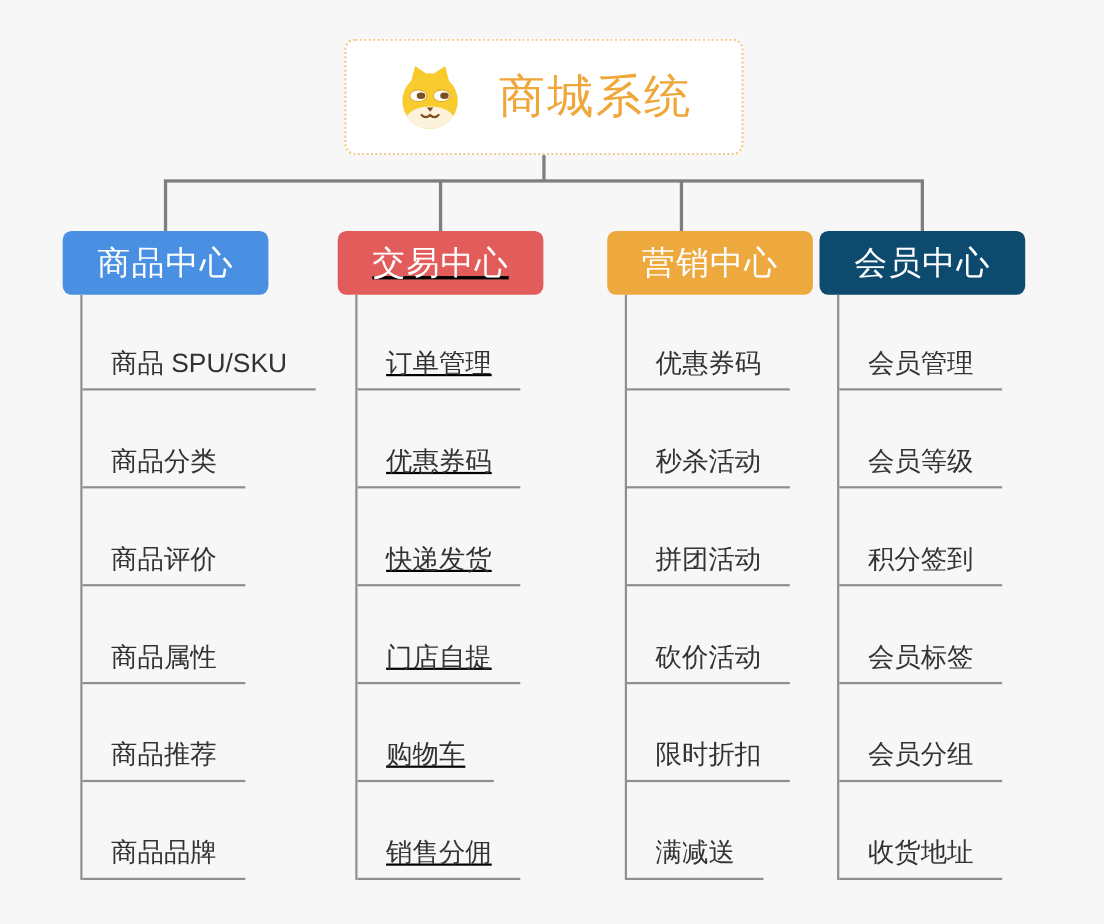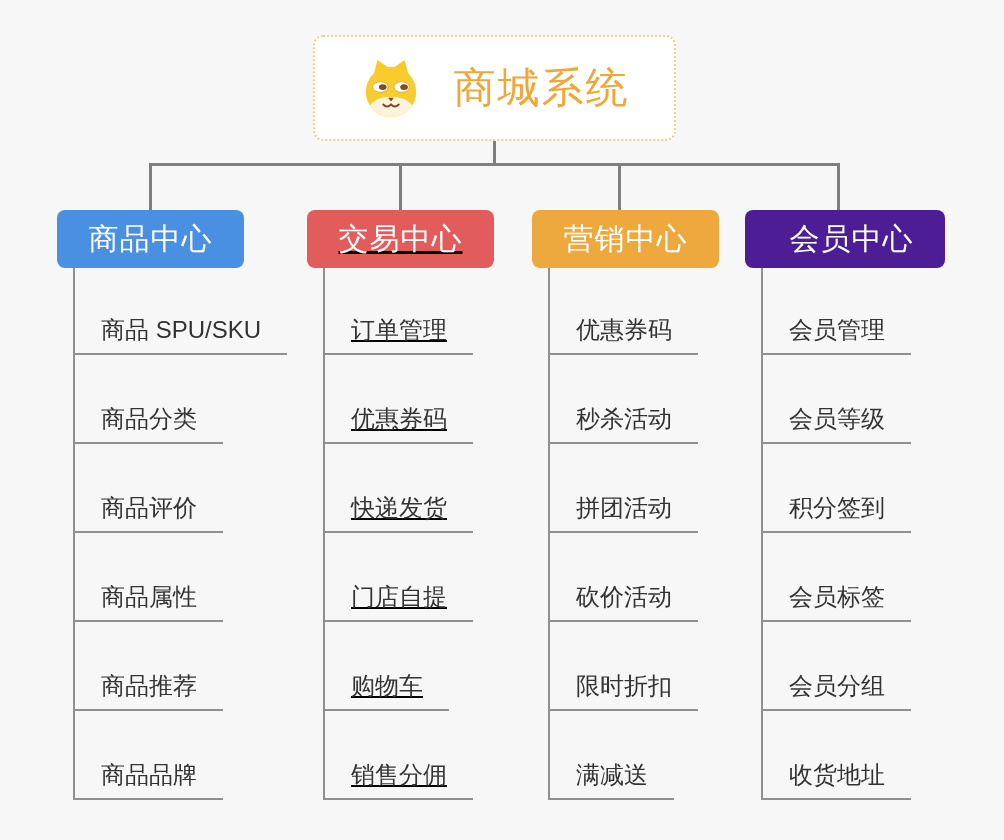--- a/index.html
+++ b/index.html
@@ -39,21 +39,21 @@
   .conn-stub{top:164px;width:3px;height:46px;}
   .conn-stub-0{left:149px;}
   .conn-stub-1{left:399px;}
   .conn-stub-2{left:618px;}
   .conn-stub-3{left:837px;}
 
   
   .branch{position:absolute;top:210px;}
   .branch-0{left:57px;}
   .branch-1{left:307px;text-decoration:underline;}
-  .branch-2{left:532px;}
+  .branch-2{left:552px;}
   .branch-3{left:745px;}
   .branch-header{
     width:187px;height:58px;
     border-radius:8px;
     display:flex;align-items:center;justify-content:center;
     font-size:30px;
     letter-spacing:1px;
     color:var(--header-text,#FFFFFF);
   }
   .leaves{
@@ -196,21 +196,21 @@
       <span class="leaf-label">限时折扣</span>
     </div>
 
     <div class="leaf">
       <span class="leaf-label">满减送</span>
     </div>
   </div>
     </div>
 
     <div class="branch branch-3">
-      <div class="branch-header" style="background: #4c1d95; padding-left: 13px;">
+      <div class="branch-header" style="background: #0c4a6e;">
         <span class="branch-header-label">会员中心</span>
       </div>
       <div class="leaves">
     <div class="leaf">
       <span class="leaf-label">会员管理</span>
     </div>
 
     <div class="leaf">
       <span class="leaf-label">会员等级</span>
     </div>

